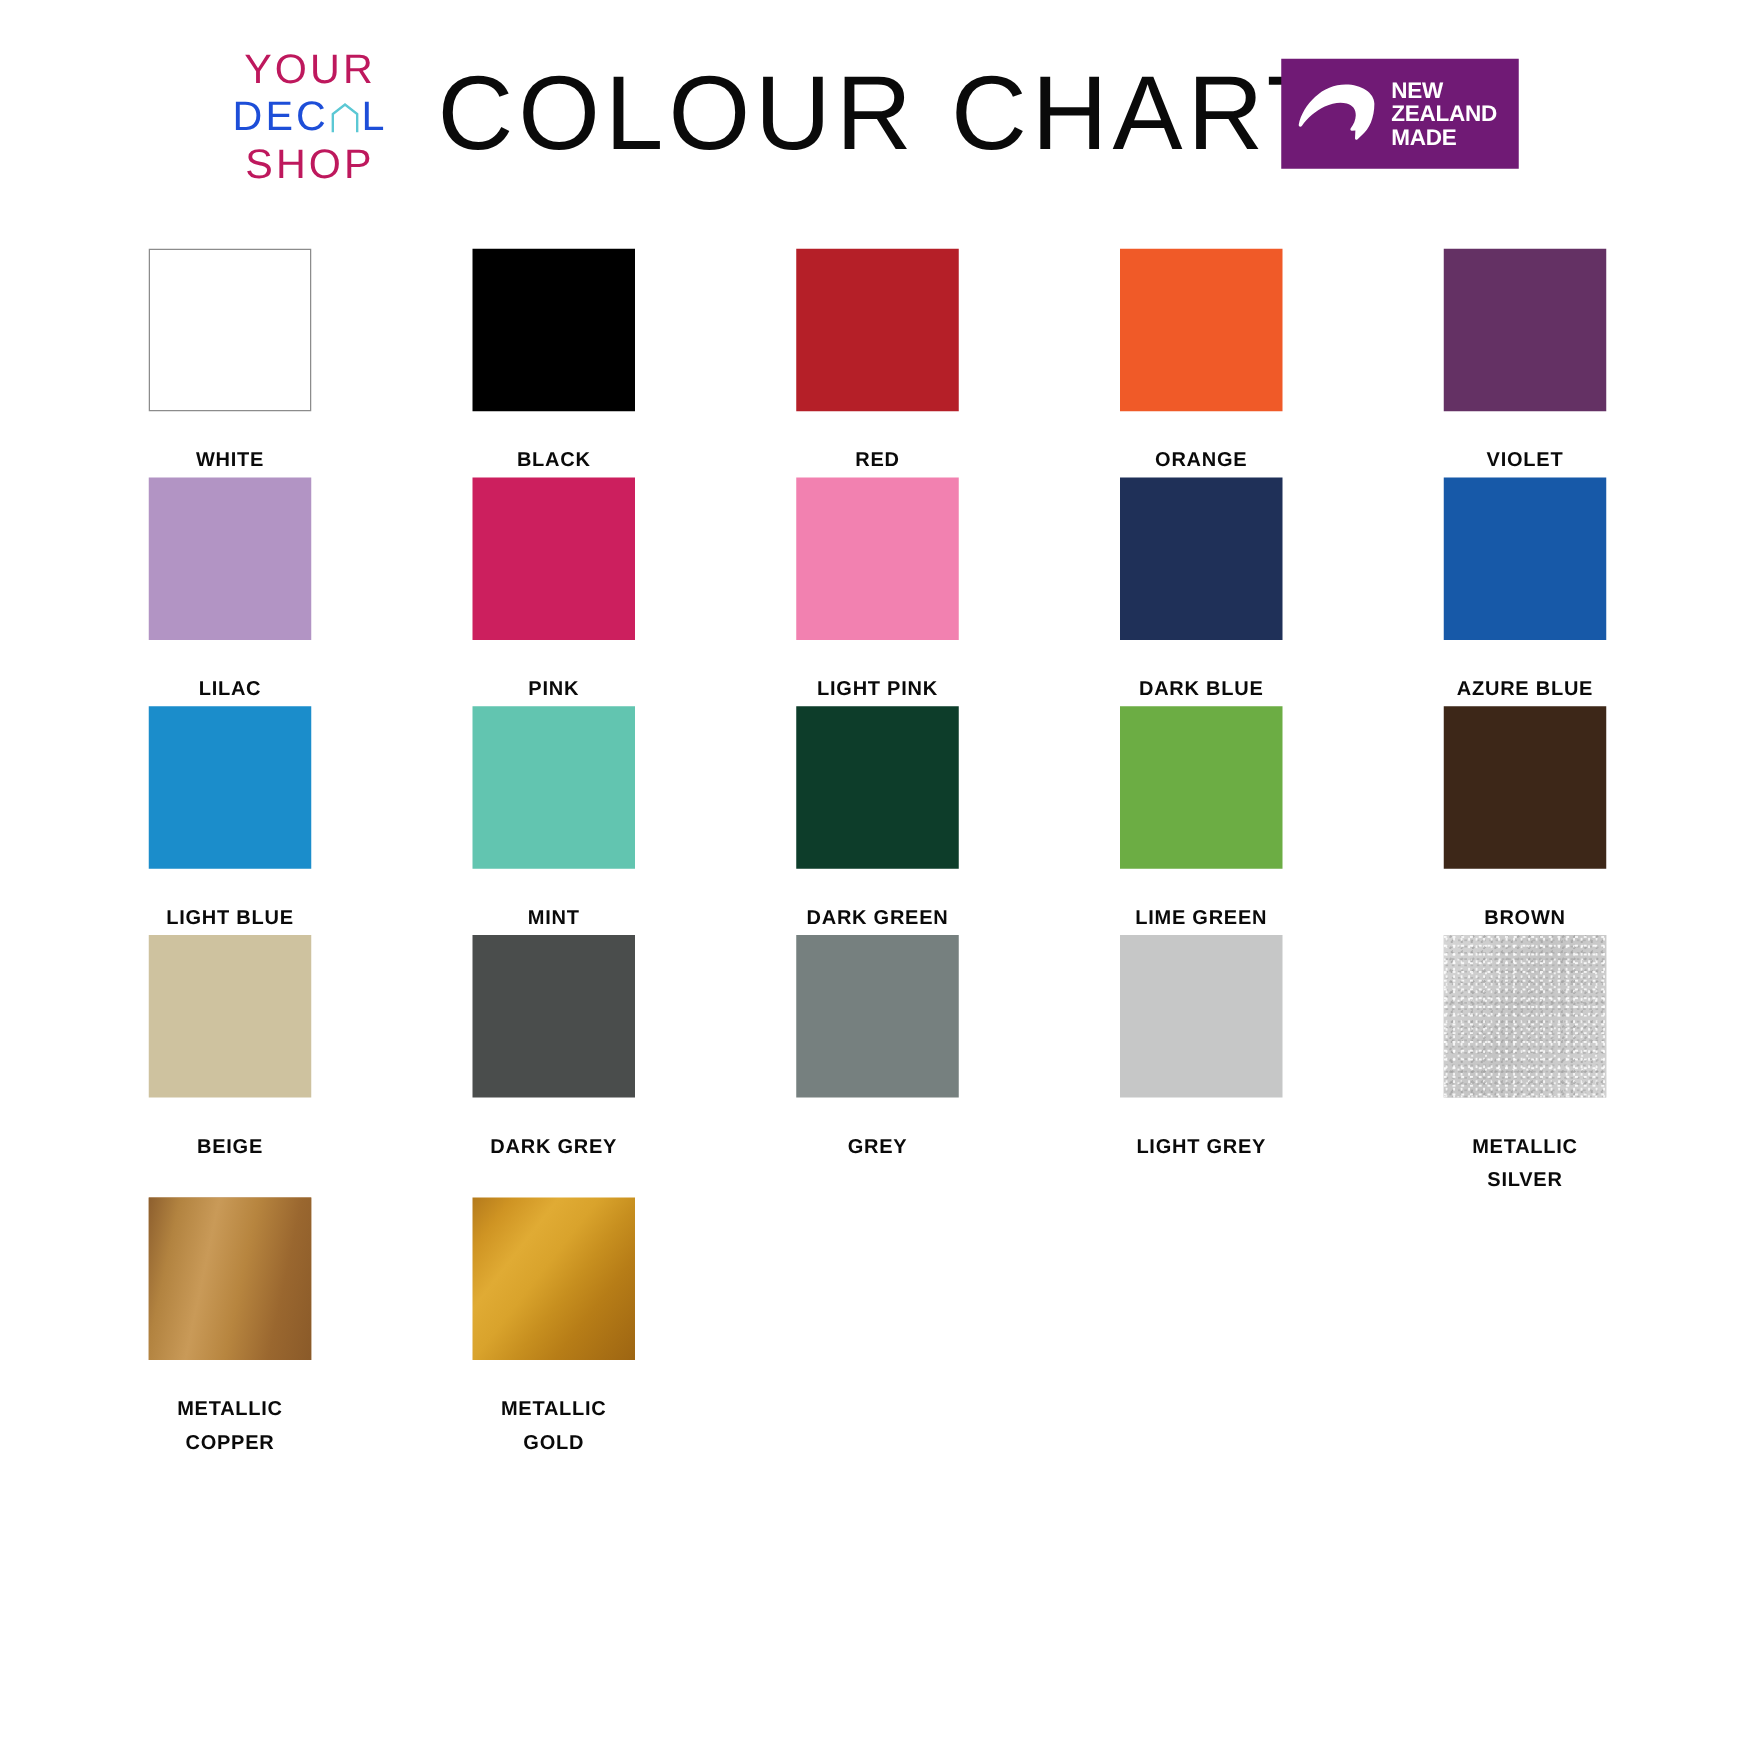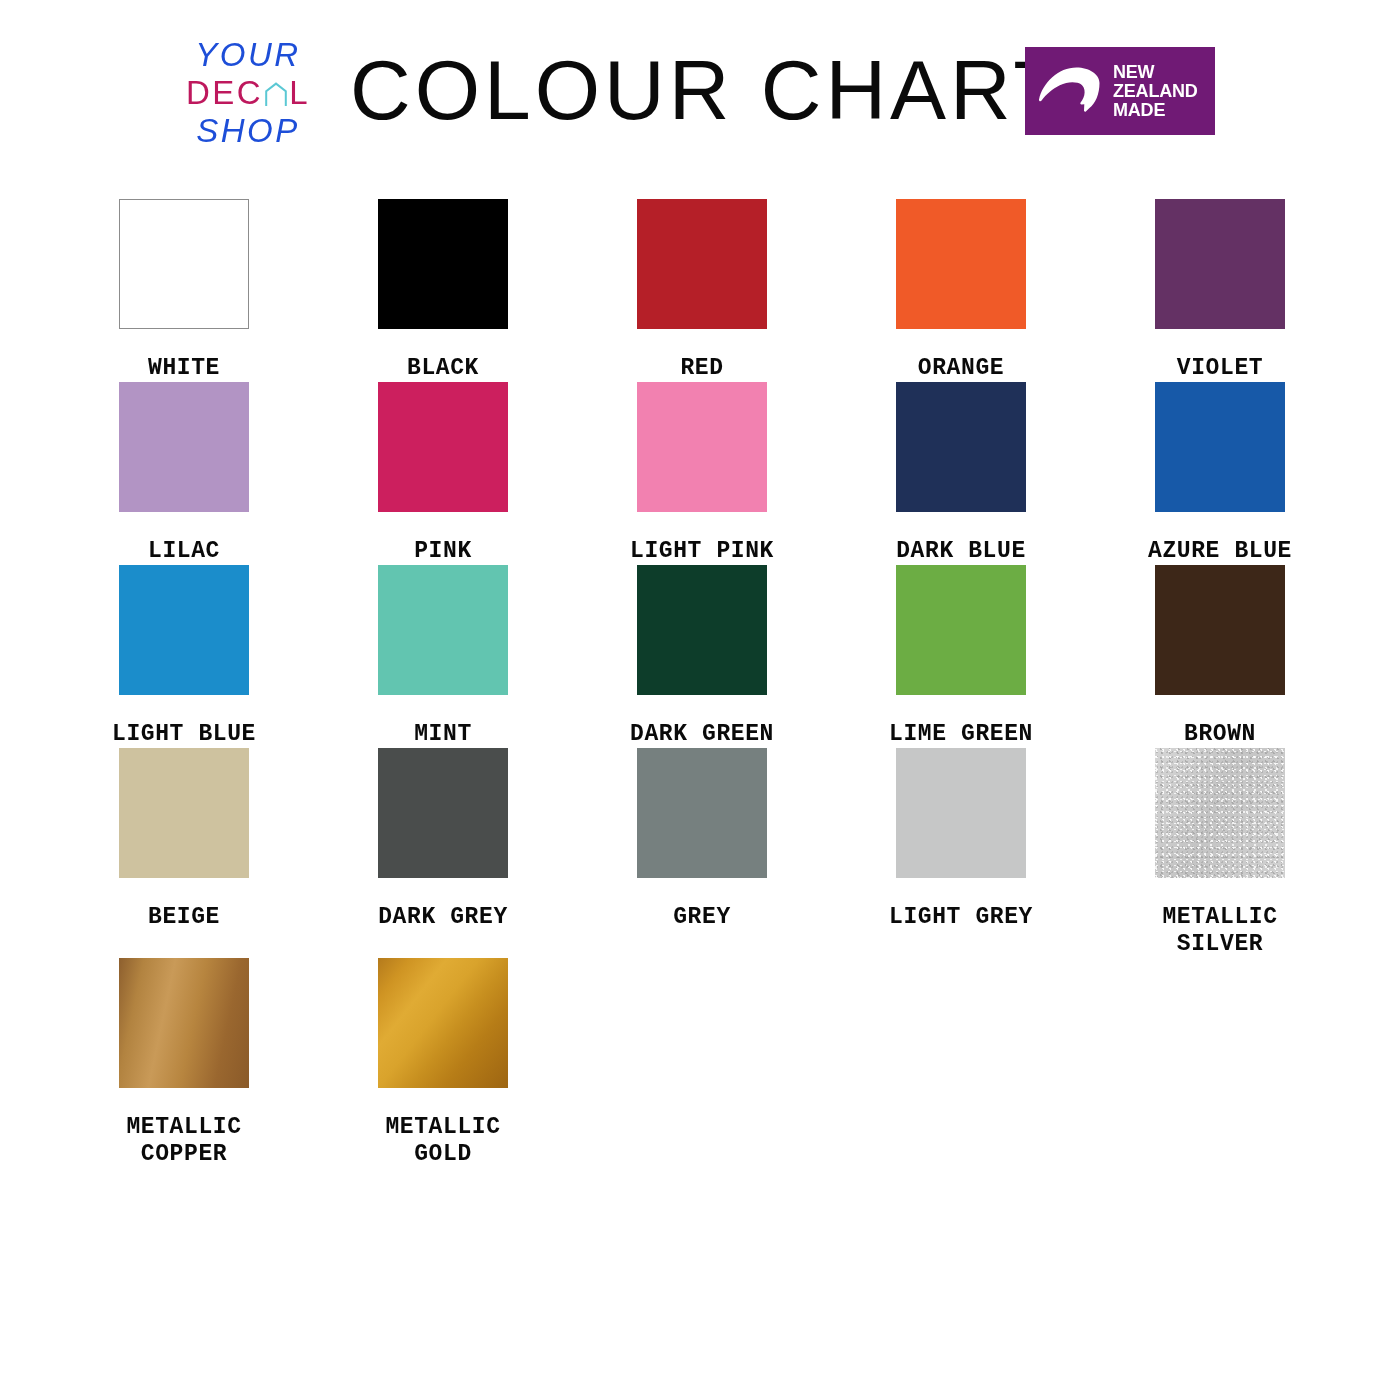--- a/index.html
+++ b/index.html
@@ -35,36 +35,35 @@
     width: 160px;
     text-align: center;
     font-family: "Liberation Sans", sans-serif;
   }
   .brand-line {
     display: block;
     font-size: 33px;
     line-height: 38px;
     font-weight: 300;
     letter-spacing: 2.5px;
-    color: #1d4ed8;
+    color: #be185d;
     white-space: nowrap;
-    font-style: italic;
   }
   .brand-line-2 {
     display: flex;
     justify-content: center;
     align-items: baseline;
     gap: 0px;
   }
   .brand-seg {
     font-size: 33px;
     line-height: 38px;
     font-weight: 300;
     letter-spacing: 2.5px;
-    color: #be185d;
+    color: #1d4ed8;
   }
   .house-icon {
     display: inline-block;
     width: 22px;
     height: 24px;
     position: relative;
     top: 2px;
     margin: 0 2px;
   }
 
@@ -133,23 +132,23 @@
   .swatch {
     width: 130px;
     height: 130px;
     flex: 0 0 auto;
     position: relative;
   }
   .swatch.bordered { border: 1px solid #8c8c8c; }
 
   .swatch-label {
     margin-top: 26px;
-    font-family: Liberation Mono, monospace;
+    font-family: Liberation Sans, sans-serif;
     font-weight: bold;
-    font-size: 23px;
+    font-size: 16px;
     line-height: 27px;
     letter-spacing: 0.6px;
     color: #0a0a0a;
     text-align: center;
     white-space: pre-line;
     width: 230px;
   }
 
   
   .tex-silver {

